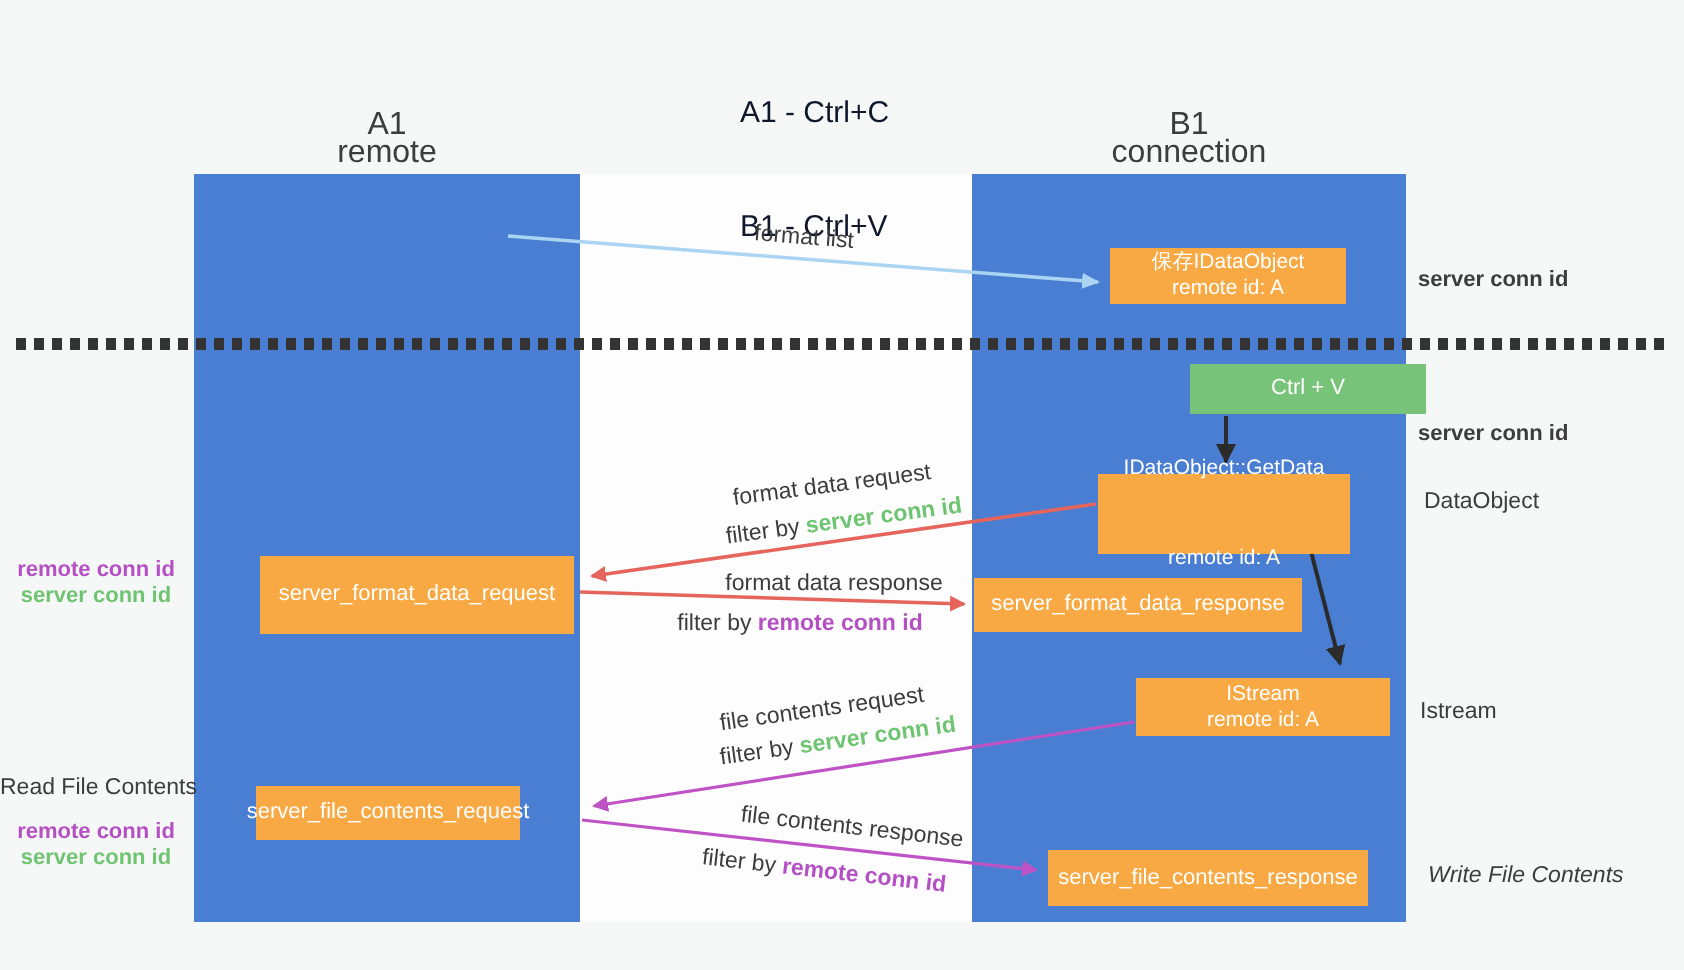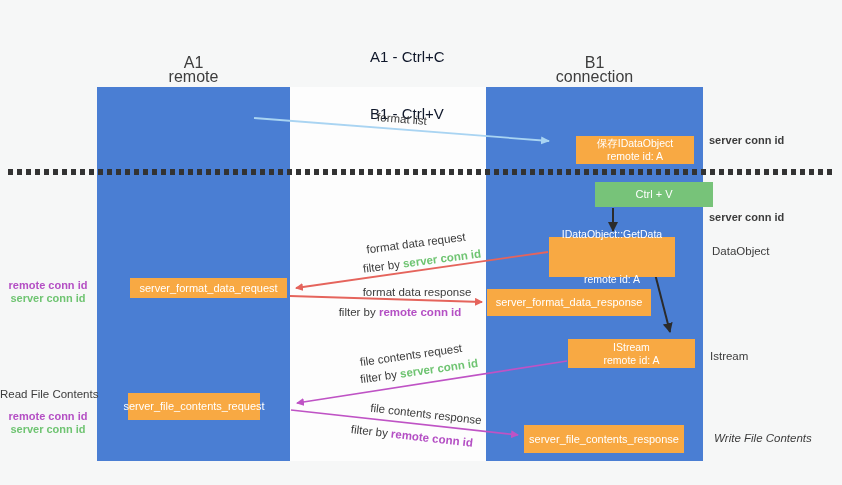--- a/index.html
+++ b/index.html
@@ -70,28 +70,28 @@
     <line x1="613" y1="208" x2="613" y2="231" stroke="#2b2b2b" stroke-width="2" marker-end="url(#mBlack)"></line>
     <line x1="653" y1="266" x2="670" y2="332" stroke="#2b2b2b" stroke-width="2" marker-end="url(#mBlack)"></line>
     <line x1="548" y1="252" x2="296" y2="288" stroke="#e5645c" stroke-width="1.8" marker-end="url(#mRed)"></line>
     <line x1="290" y1="296" x2="482" y2="302" stroke="#e5645c" stroke-width="1.8" marker-end="url(#mRed)"></line>
     <line x1="567" y1="361" x2="297" y2="403" stroke="#bf53c5" stroke-width="1.6" marker-end="url(#mPurple)"></line>
     <line x1="291" y1="410" x2="518" y2="435" stroke="#bf53c5" stroke-width="1.6" marker-end="url(#mPurple)"></line>
   </svg>
 
   <div class="abs dashline" style="left:8px;top:169px;width:824px;height:6px;"></div>
 
-  <div class="abs node node-orange single" style="left:130px;top:278px;width:157px;height:20px;">
+  <div class="abs node node-orange single" style="left:130px;top:278px;width:157px;height:39px;">
     <span>server_format_data_request</span>
   </div>
   <div class="abs node node-orange single" style="left:128px;top:393px;width:132px;height:27px;">
     <span>server_file_contents_request</span>
   </div>
 
-  <div class="abs node node-orange" style="left:555px;top:136px;width:118px;height:28px;margin-left:21px;">
+  <div class="abs node node-orange" style="left:555px;top:124px;width:118px;height:28px;">
     <span class="l1">保存IDataObject</span>
     <span class="l2">remote id: A</span>
   </div>
   <div class="abs node node-green" style="left:555px;top:182px;width:118px;height:25px;margin-left:40px;">
     <span>Ctrl + V</span>
   </div>
   <div class="abs node node-orange" style="left:549px;top:237px;width:126px;height:40px;gap:32px;">
     <span class="l1">IDataObject::GetData</span>
     <span class="l2">remote id: A</span>
   </div>

